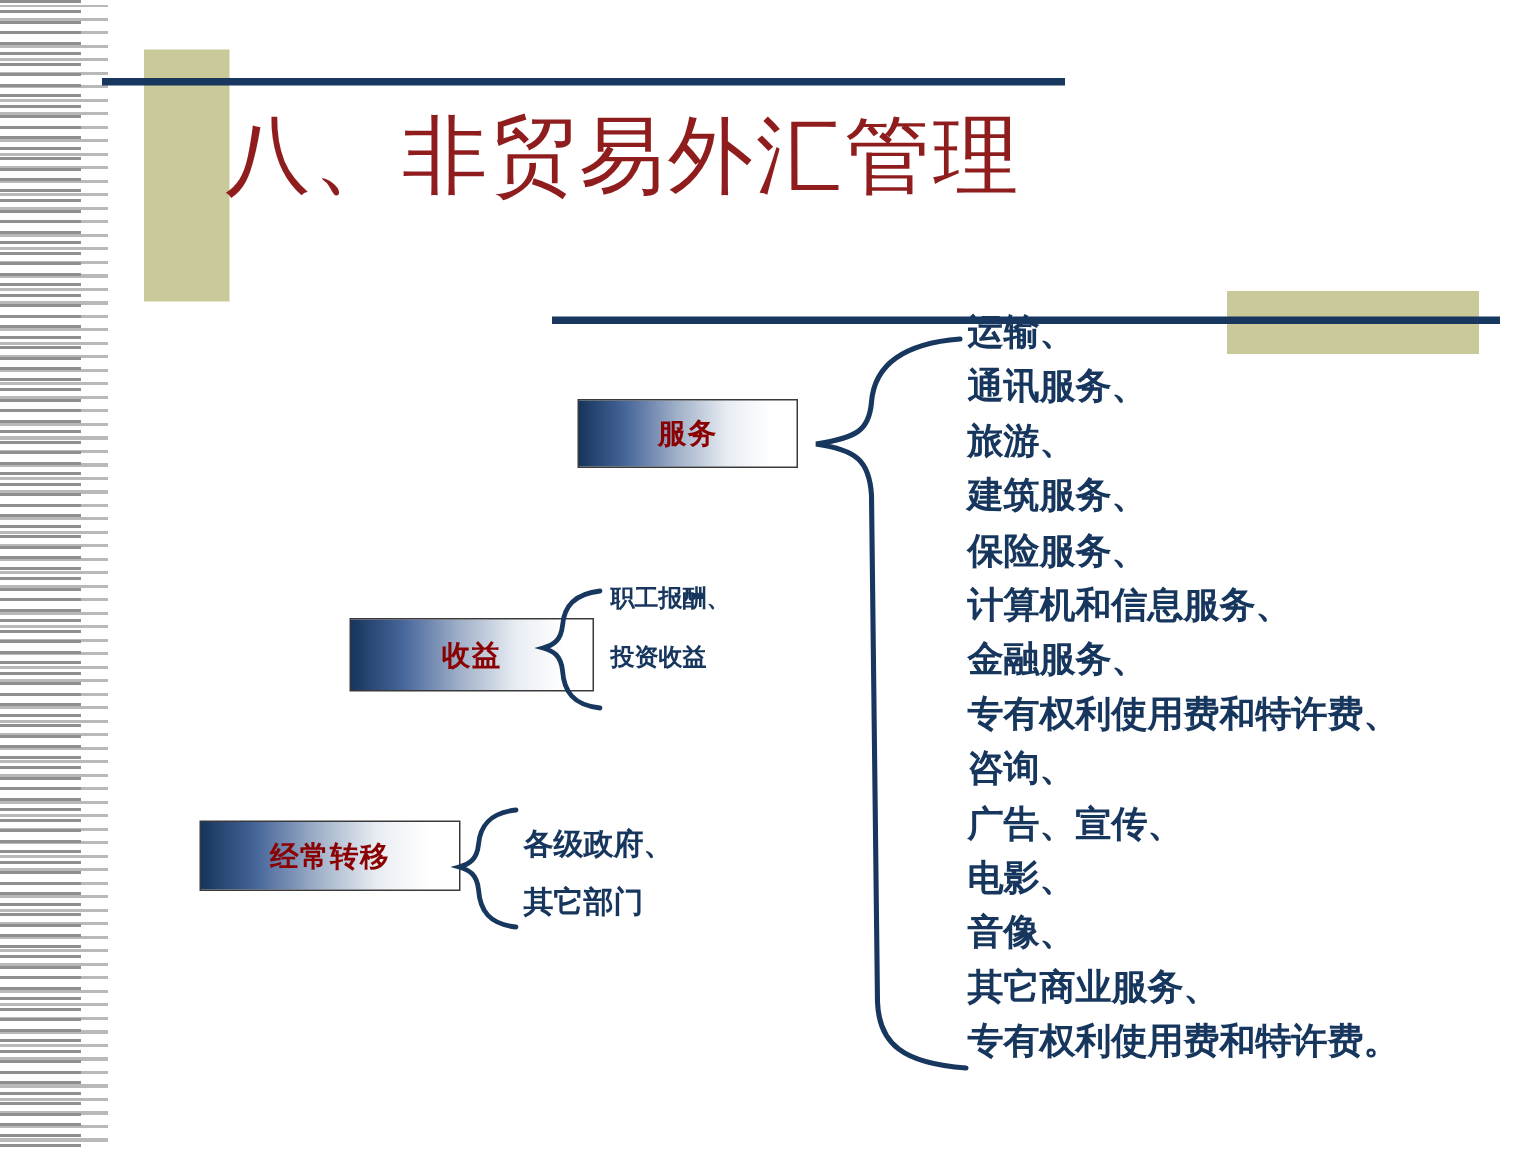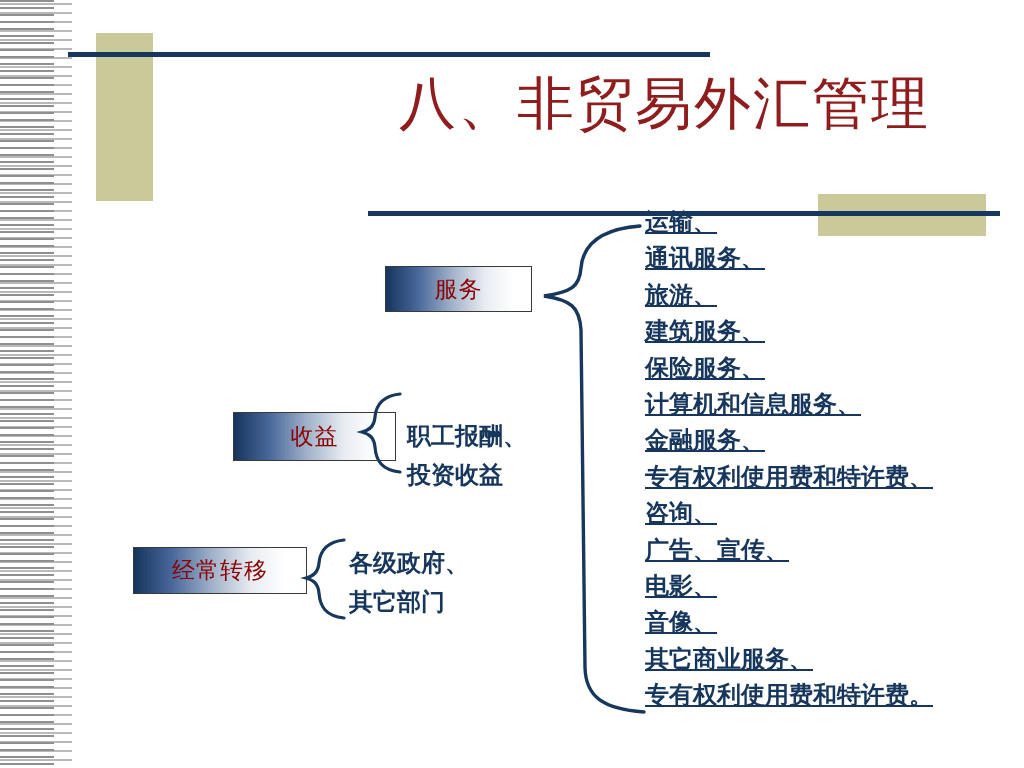--- a/index.html
+++ b/index.html
@@ -40,55 +40,55 @@
     height: 5px;
     z-index: 5;
   }
   .rule-top { left: 68px;  top: 52px;  width: 642px; }
   .rule-mid { left: 368px; top: 211px; width: 632px; }
   .title {
     position: absolute;
     left: 150px; top: 66px;
     width: 780px;
     margin: 0;
-    text-align: right;
+    text-align: left;
     font-size: 57px;
     font-weight: 400;
     letter-spacing: 2px;
     color: #8f1d1d;
     z-index: 2;
   }
   .node-box {
     position: absolute;
     border: 1px solid #3a3a3a;
     background: linear-gradient(90deg, #16355c 0%, #48679b 22%, #9fb0c8 45%, #e8ecf2 68%, #ffffff 88%);
     display: flex;
     align-items: center;
     justify-content: center;
     z-index: 2;
   }
   .node-box span {
-    font-size: 23px;
-    font-weight: 400;
+    font-size: 19px;
+    font-weight: 700;
     color: #8b0000;
     letter-spacing: 1px;
     text-align: center;
   }
   .box-services { left: 385px; top: 266px; width: 145px; height: 44px; }
   .box-income   { left: 197px; top: 412px; width: 161px; height: 47px; margin-left: 36px; }
   .box-transfer { left: 133px; top: 547px; width: 172px; height: 45px; }
   .list {
     position: absolute;
     color: #17365d;
     font-weight: 700;
     z-index: 2;
   }
-  .list-services { left: 645px; top: 204px; font-size: 24px; line-height: 36.4px; text-decoration: underline; }
-  .list-income   { left: 407px; top: 417px; font-size: 24px; line-height: 39px; }
-  .list-transfer { left: 349px; top: 544px; font-size: 24px; line-height: 39px; }
+  .list-services { left: 645px; top: 204px; font-size: 24px; line-height: 36.4px; }
+  .list-income   { left: 407px; top: 380px; font-size: 16px; line-height: 39px; }
+  .list-transfer { left: 349px; top: 544px; font-size: 20px; line-height: 39px; }
   .braces {
     position: absolute;
     left: 0; top: 0;
     z-index: 3;
   }
 </style>
 </head>
 <body>
 
 <div class="slide">

